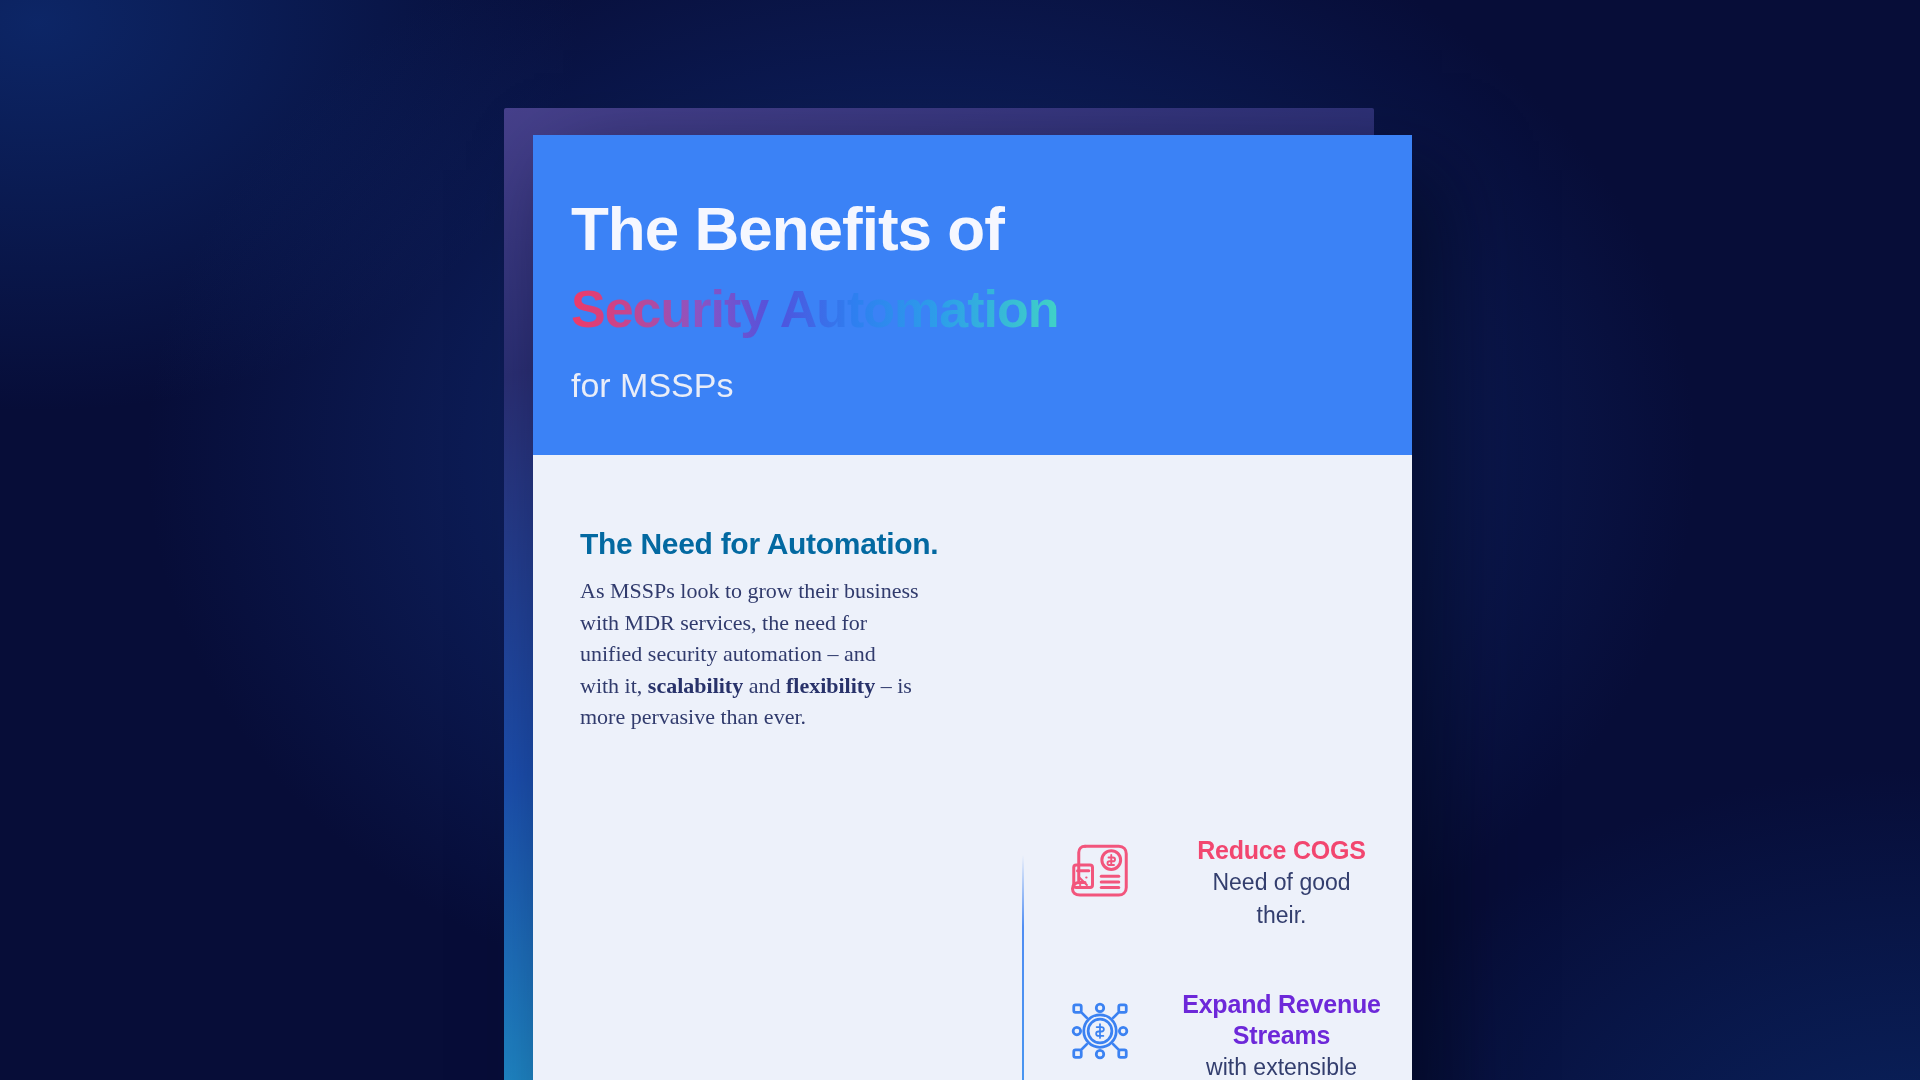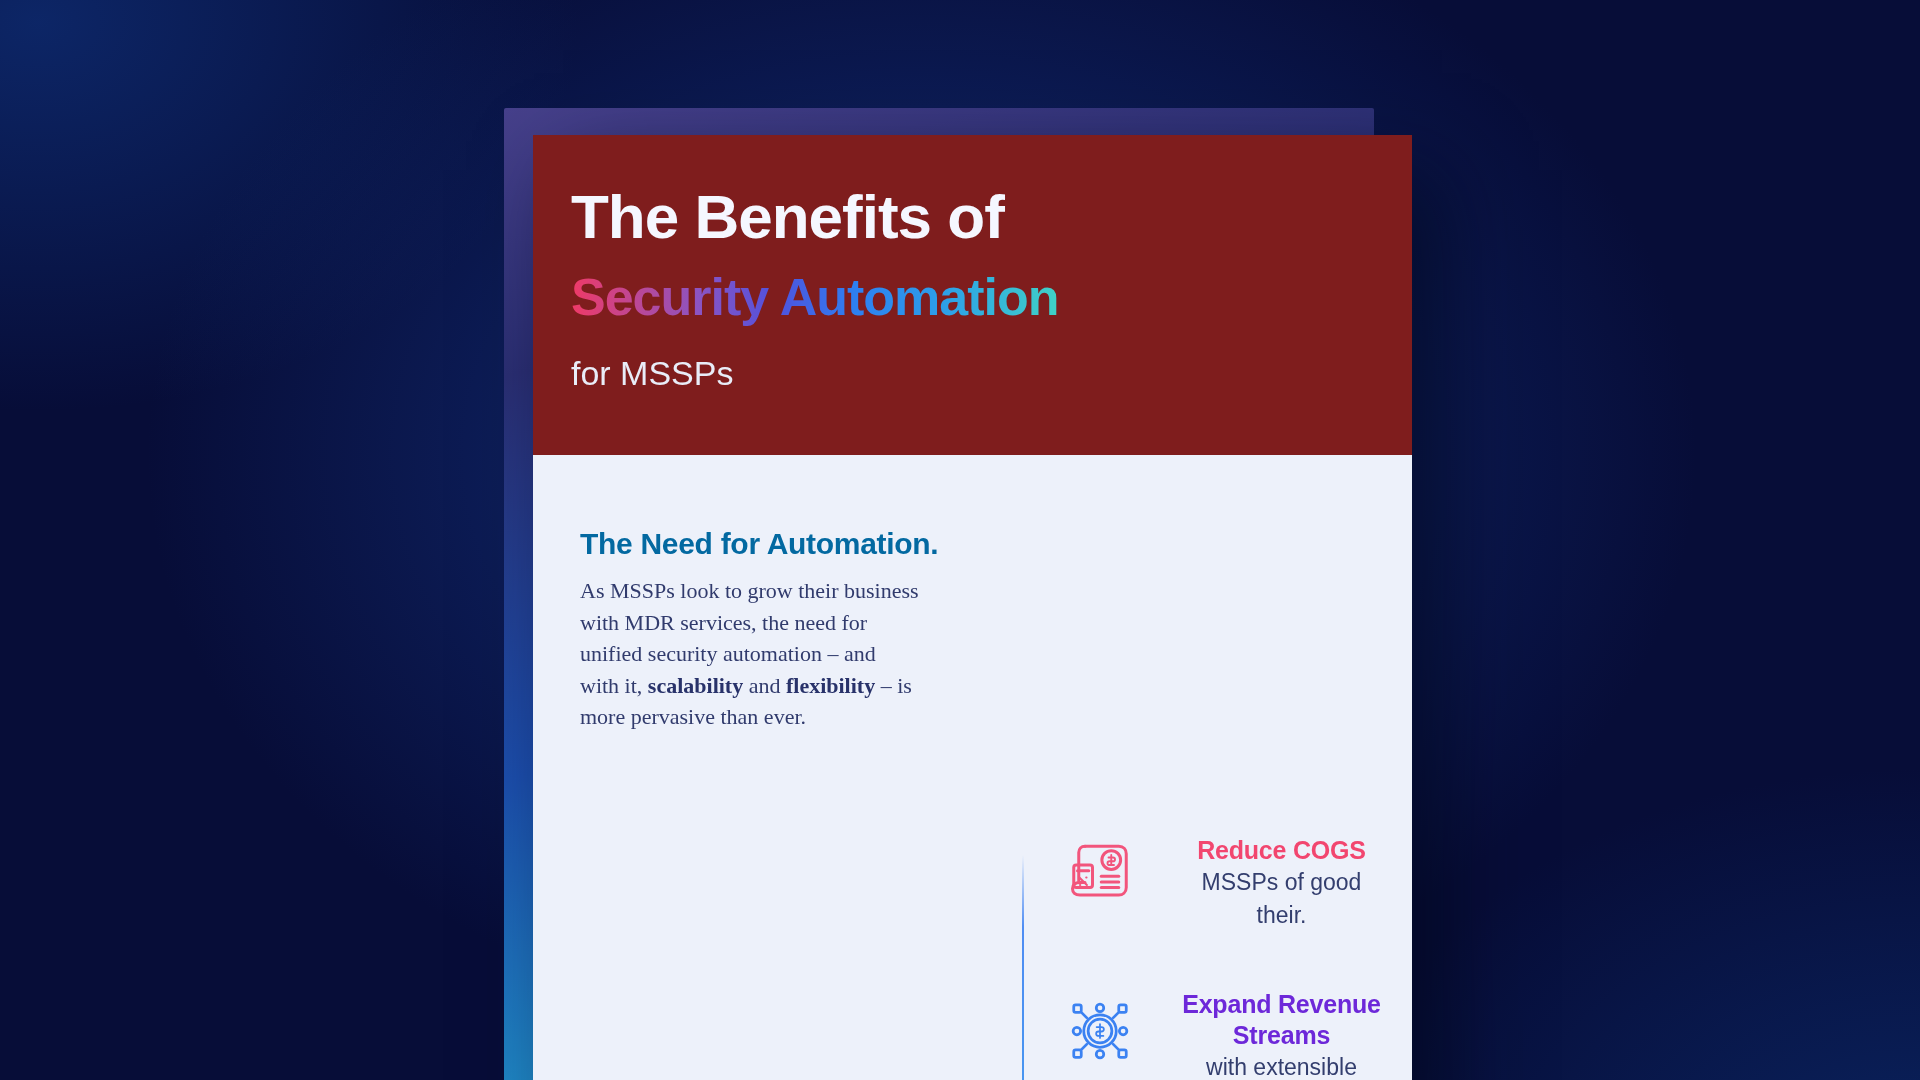--- a/index.html
+++ b/index.html
@@ -9,21 +9,21 @@
       radial-gradient(1250px 950px at 48% 42%, #132f7a 0%, rgba(19,47,122,0) 62%),
       radial-gradient(900px 650px at 2% 2%, rgba(17,58,140,.55) 0%, rgba(17,58,140,0) 60%),
       radial-gradient(1000px 700px at 100% 110%, rgba(13,57,133,.5) 0%, rgba(13,57,133,0) 60%),
       #070d38;}
   
   .back-card{position:absolute;left:504px;top:108px;width:870px;height:990px;border-radius:2px;
     background:linear-gradient(165deg,#46408b 0%,#2b2f74 22%,#1c4fae 55%,#22b5da 100%);}
   
   .doc{position:absolute;left:533px;top:135px;width:879px;height:1000px;background:#edf1fa;
     box-shadow:30px 35px 80px rgba(2,6,26,.6);}
-  .doc-header{position:relative;height:320px;background:#7f1d1d;padding:42px 0 0 38px;box-sizing:border-box;}
+  .doc-header{position:relative;height:320px;background:#3b82f6;padding:54px 0 0 38px;box-sizing:border-box;}
   .t1{font-size:62px;line-height:80px;font-weight:700;color:#f5f7ff;letter-spacing:-1px;}
   .t2{font-size:52px;line-height:80px;font-weight:700;letter-spacing:-1px;
       background:linear-gradient(90deg,#ef3a67 0%,#8c54c2 26%,#5052dd 42%,#2e7ff0 58%,#2d9fe9 76%,#40d2c6 100%);
       -webkit-background-clip:text;background-clip:text;color:transparent;width:max-content;}
   .t3{font-size:34px;line-height:64px;font-weight:400;color:#e9edf8;margin-top:4px;}
   .doc-body{position:relative;height:680px;}
   
   .need-heading{position:absolute;left:47px;top:72px;font-size:30px;font-weight:700;color:#0369a1;letter-spacing:-.3px;}
   .intro-para{position:absolute;left:47px;top:120px;font-size:22px;line-height:31.5px;color:#313b6d;font-family:Liberation Serif, serif;}
   .intro-para b{font-weight:700;color:#28326a;}
@@ -77,21 +77,21 @@
             <rect x="11" y="24" width="15" height="18" rx="2"></rect>
             <line x1="14" y1="28.5" x2="23" y2="28.5"></line>
             <path d="M15.5 34 l6 6 M16 40 h.2 M21 34 h.2" stroke-width="1.7"></path>
             <line x1="33" y1="33" x2="47" y2="33"></line>
               <line x1="33" y1="37.5" x2="47" y2="37.5"></line>
               <line x1="33" y1="42" x2="47" y2="42"></line>
           </svg>
         </div>
         <div class="b-text">
           <div class="b-title c1">Reduce COGS</div>
-          <div class="b-body">MSSPs of good</div>
+          <div class="b-body">Need of good</div>
           <div class="b-body">their.</div>
         </div>
       </div>
 
       <div class="benefit" style="top:534px">
         <div class="b-icon" style="top:2px">
           <svg width="80" height="80" viewBox="0 0 64 64" fill="none" stroke="#3b82f2" stroke-width="2.2" stroke-linecap="round">
             <circle cx="32" cy="32" r="13"></circle>
               <circle cx="32" cy="32" r="9.5"></circle>
             <path d="M32 26.5 v11 M29.3 28.8 h3.8 c1.2 0 2 .8 2 1.8 s-.8 1.8 -2 1.8 h-2.2 c-1.2 0 -2 .8 -2 1.8 s.8 1.8 2 1.8 h3.8" stroke-width="1.4"></path>

